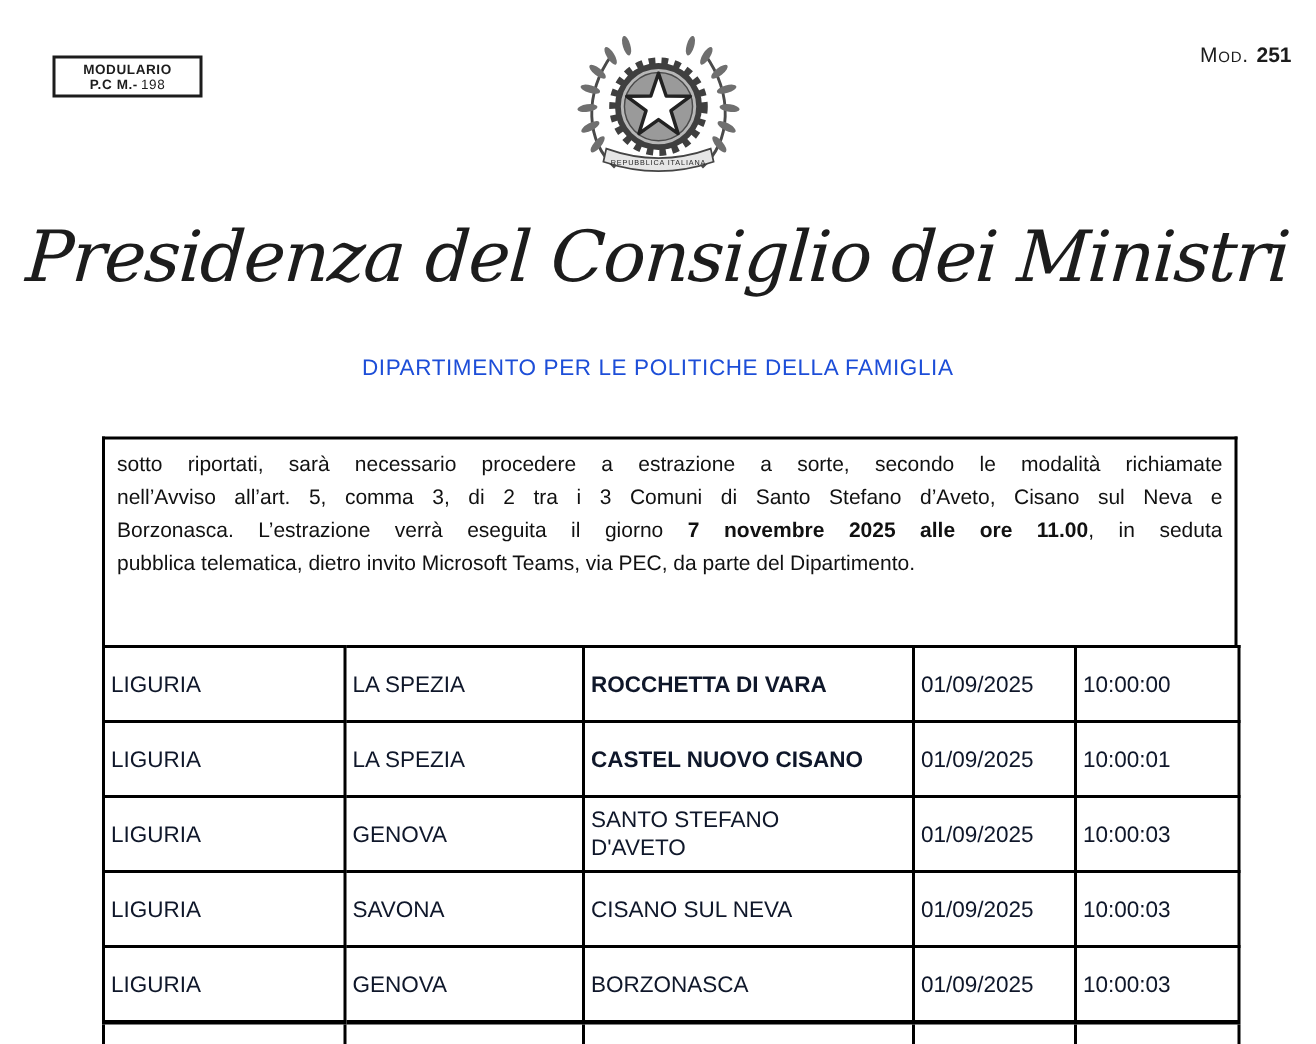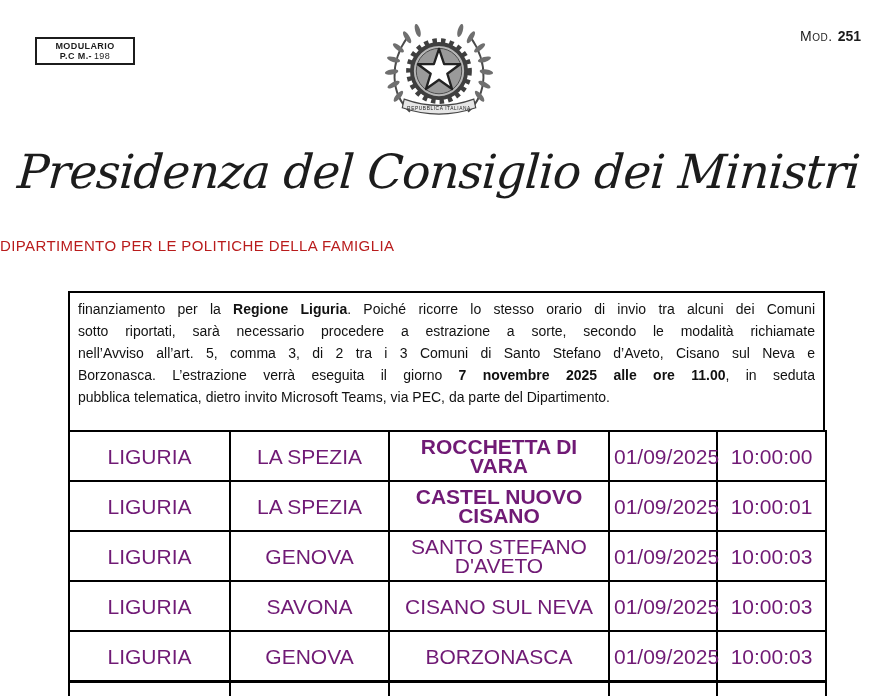--- a/index.html
+++ b/index.html
@@ -64,24 +64,24 @@
     font-style: italic;
     font-size: 47px;
     letter-spacing: -1px;
     white-space: nowrap;
     color: #1c1c1c;
     transform: skewX(-4deg);
   }
   .department {
     position: absolute;
     left: 0; right: 0; top: 237px;
-    text-align: left;
+    text-align: center;
     font-size: 15px;
     letter-spacing: 0.4px;
-    color: #b91c1c;
+    color: #1d4ed8;
   }
   
   .notice-box {
     position: absolute;
     left: 68px; top: 291px;
     width: 757px; height: 139px;
     box-sizing: border-box;
     border: 2px solid #000000;
     border-bottom: none;
     padding: 5px 8px 0 8px;
@@ -98,28 +98,28 @@
     left: 68px; top: 430px;
     width: 757px;
   }
   table.comuni {
     border-collapse: collapse;
     table-layout: fixed;
     width: 757px;
   }
   table.comuni td {
     border: 2px solid #000000;
-    text-align: center;
+    text-align: left;
     vertical-align: middle;
-    font-size: 21px;
+    font-size: 15px;
     height: 48px;
     padding: 0 4px;
     white-space: pre-line;
     line-height: 19px;
-    color: #701a75;
+    color: #0f172a;
   }
   table.comuni tr.partial td { height: 40px; border-top-width: 3px; }
 </style>
 </head>
 <body>
 
 <div class="page">
 
   <div class="modulario-box">
     <div>MODULARIO</div>
@@ -165,21 +165,20 @@
       <path d="M22,86 Q60,99 98,86 L96,77 Q60,90 24,77 Z" fill="#e6e6e6" stroke="#444444" stroke-width="1.2"></path>
       <text x="60" y="88" text-anchor="middle" font-size="5" fill="#222222" letter-spacing="0.6">REPUBBLICA ITALIANA</text>
     </svg>
   </div>
 
   <div class="script-title">Presidenza del Consiglio dei Ministri</div>
 
   <div class="department">DIPARTIMENTO PER LE POLITICHE DELLA FAMIGLIA</div>
 
   <div class="notice-box" id="notice">
-      <div class="notice-line justify"><span>finanziamento per la </span><span class="b">Regione Liguria</span><span>. Poiché ricorre lo stesso orario di invio tra alcuni dei Comuni</span></div>
       <div class="notice-line justify"><span>sotto riportati, sarà necessario procedere a estrazione a sorte, secondo le modalità richiamate</span></div>
       <div class="notice-line justify"><span>nell’Avviso all’art. 5, comma 3, di 2 tra i 3 Comuni di Santo Stefano d’Aveto, Cisano sul Neva e</span></div>
       <div class="notice-line justify"><span>Borzonasca. L’estrazione verrà eseguita il giorno </span><span class="b">7 novembre 2025 alle ore 11.00</span><span>, in seduta</span></div>
       <div class="notice-line"><span>pubblica telematica, dietro invito Microsoft Teams, via PEC, da parte del Dipartimento.</span></div>
     </div>
 
   <div class="table-wrap">
     <table class="comuni">
       <colgroup>
         <col style="width:161px">

